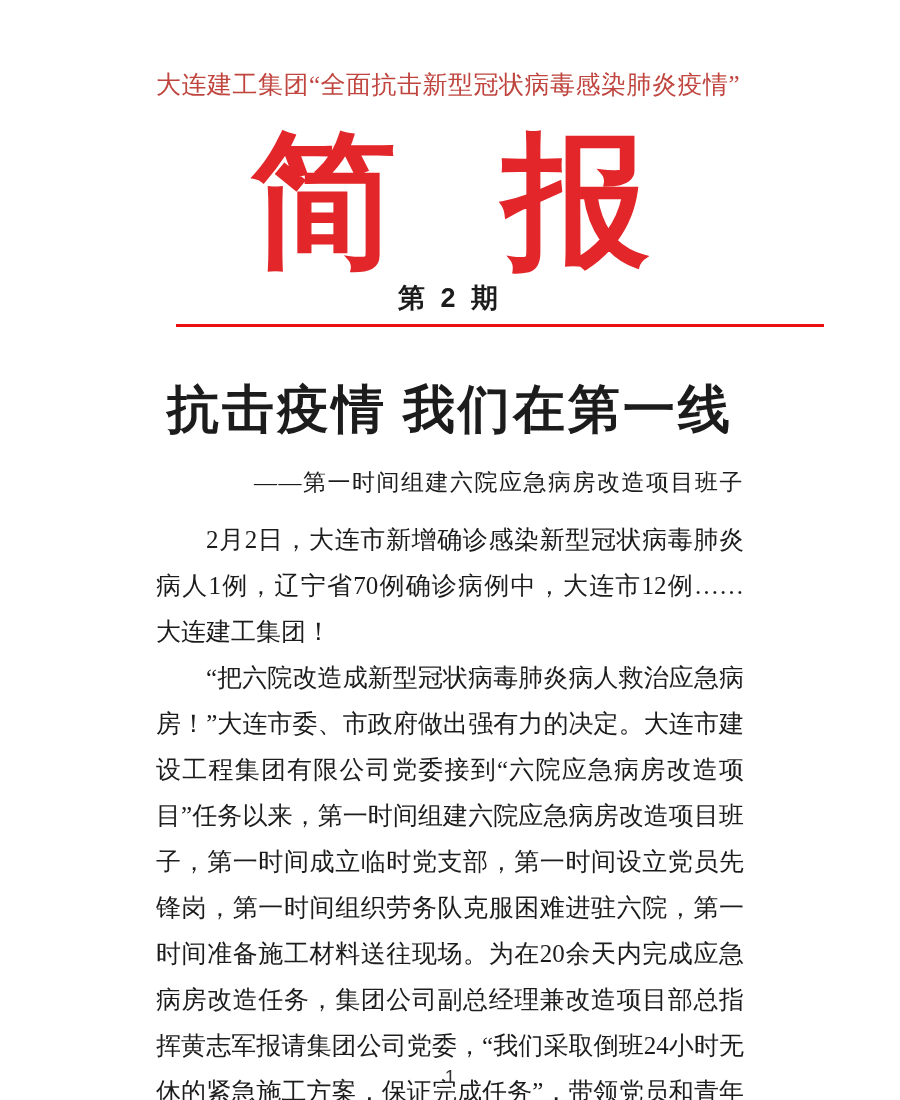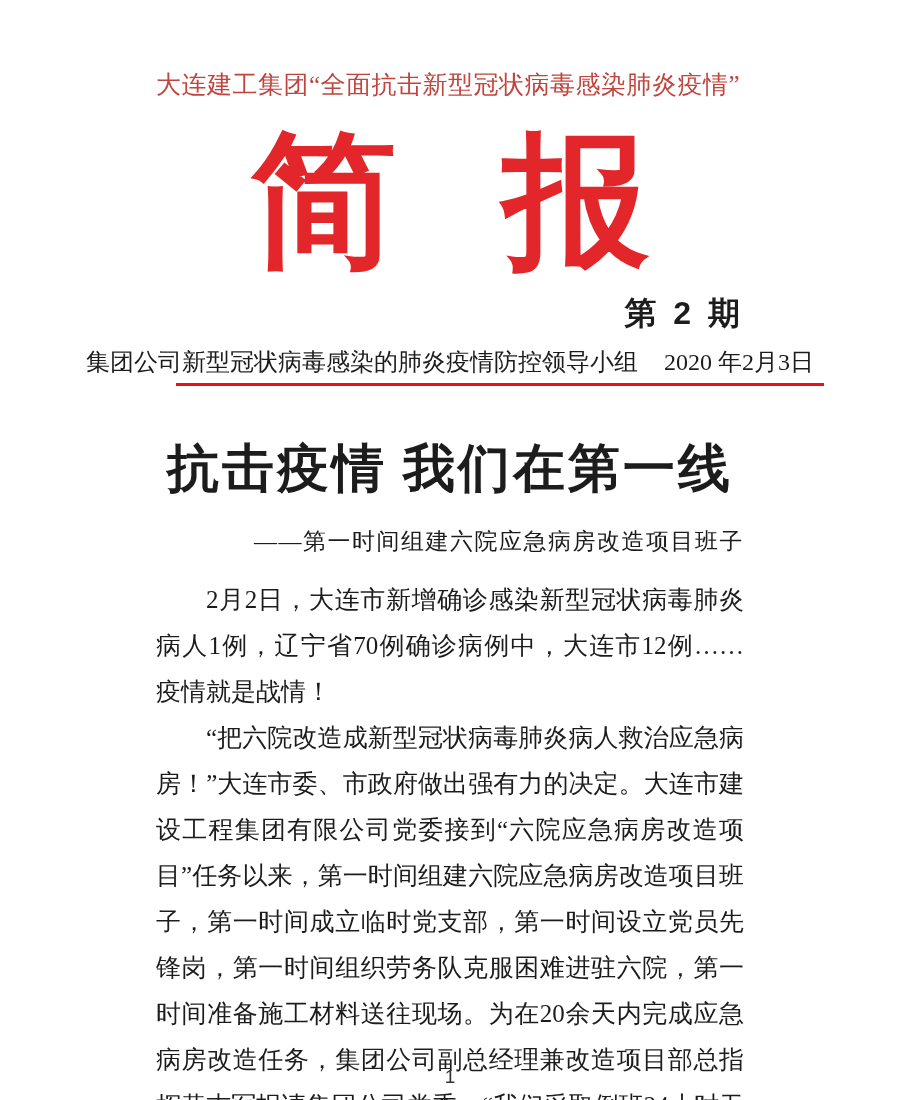--- a/index.html
+++ b/index.html
@@ -39,25 +39,25 @@
     display: flex;
     justify-content: center;
     gap: 106px;
     color: var(--brand-red);
     font-family: "Liberation Sans", "DejaVu Sans", sans-serif;
     font-weight: 900;
     font-size: 146px;
     line-height: 1.08;
   }
   .issue-number {
-    margin-top: 12px;
-    text-align: right;
+    margin-top: 0;
+    text-align: center;
     font-family: "Liberation Sans", "DejaVu Sans", sans-serif;
     font-weight: 700;
-    font-size: 32px;
+    font-size: 27px;
     letter-spacing: 4px;
   }
   .issuer-row {
     margin-top: 13px;
     display: flex;
     justify-content: center;
     gap: 26px;
     font-size: 24px;
     line-height: 1.1;
     white-space: nowrap;
@@ -113,33 +113,29 @@
 
     <div class="slogan">大连建工集团“全面抗击新型冠状病毒感染肺炎疫情”</div>
 
     <div class="big-title">
       <span>简</span>
       <span>报</span>
     </div>
 
     <div class="issue-number">第 2 期</div>
 
-    <div class="issuer-row">
-      <span>集团公司新型冠状病毒感染的肺炎疫情防控领导小组</span>
-      <span>2020 年2月3日</span>
-    </div>
 
     <div class="red-rule"></div>
 
     <h1 class="article-title">抗击疫情 我们在第一线</h1>
 
     <div class="article-subtitle">——第一时间组建六院应急病房改造项目班子</div>
 
     <div class="article-body">
-      <p>2月2日，大连市新增确诊感染新型冠状病毒肺炎病人1例，辽宁省70例确诊病例中，大连市12例…… 疫情就是战情！</p>
+      <p>2月2日，大连市新增确诊感染新型冠状病毒肺炎病人1例，辽宁省70例确诊病例中，大连市12例…… 大连建工集团！</p>
       <p>“把六院改造成新型冠状病毒肺炎病人救治应急病房！”大连市委、市政府做出强有力的决定。大连市建设工程集团有限公司党委接到“六院应急病房改造项目”任务以来，第一时间组建六院应急病房改造项目班子，第一时间成立临时党支部，第一时间设立党员先锋岗，第一时间组织劳务队克服困难进驻六院，第一时间准备施工材料送往现场。为在20余天内完成应急病房改造任务，集团公司副总经理兼改造项目部总指挥黄志军报请集团公司党委，“我们采取倒班24小时无休的紧急施工方案，保证完成任务”，带领党员和青年骨干，为改造项目按期保质保量完成辛劳付出。</p>
       <p>“六院应急病房改造项目”是大连市委、市政府高度关注的民生项</p>
     </div>
 
   </div>
 
   <div class="page-number">1</div>
 </div>
 
 </body></html>

